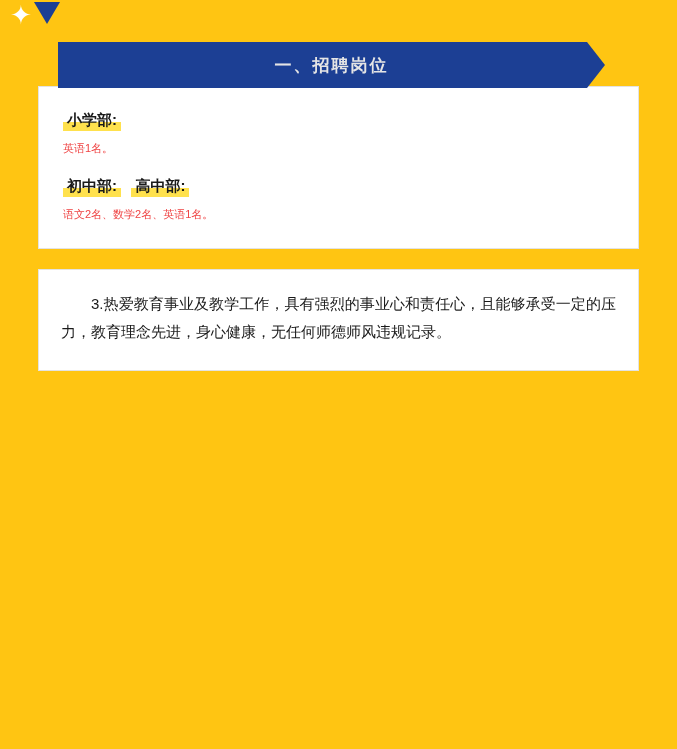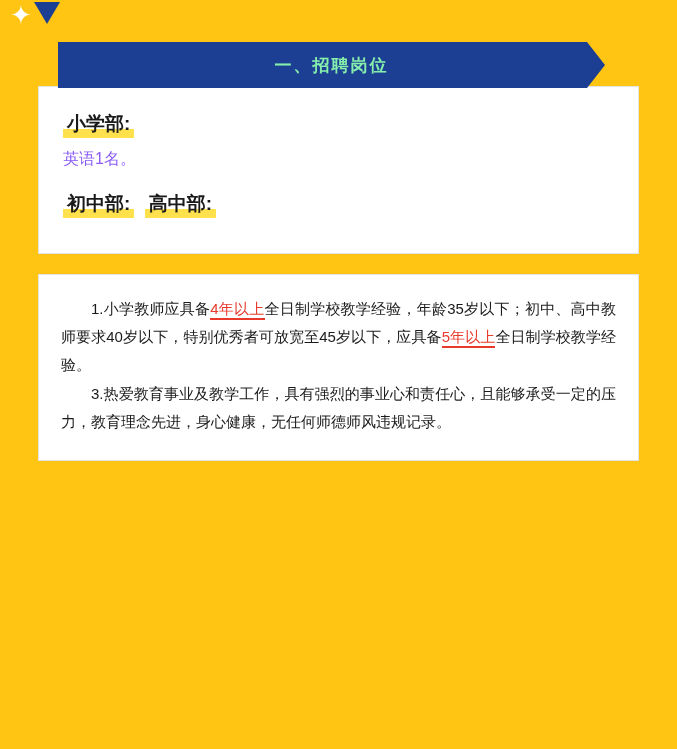--- a/index.html
+++ b/index.html
@@ -62,50 +62,50 @@
     top: 0;
     right: 0;
     height: 46px;
     background: #1C3F94;
     clip-path: polygon(0 0, calc(100% - 18px) 0, 100% 50%, calc(100% - 18px) 100%, 0 100%);
     display: flex;
     align-items: center;
     justify-content: center;
   }
   .banner-text {
-    color: #86efac;
+    color: #e5e5e5;
     font-size: 17px;
     font-weight: bold;
     letter-spacing: 2px;
     font-family: "Liberation Sans", "DejaVu Sans", sans-serif;
   }
 
   .card {
     background: #ffffff;
     border: 1px solid #e3e3e3;
     margin-top: -2px;
     box-sizing: border-box;
     padding: 20px 22px 22px 22px;
   }
 
   .card-jobs { padding: 22px 22px 26px 18px; }
 
   .dept {
     display: inline-block;
-    font-size: 19px;
+    font-size: 15px;
     font-weight: bold;
     color: #1a1a1a;
     background: linear-gradient(to top, #FFE14D 0 9px, transparent 9px 100%);
     padding: 0 4px 1px 4px;
     margin: 0 0 9px 6px;
   }
   .dept-first { margin-top: 2px; }
   .jobline {
-    font-size: 16px;
-    color: #8b5cf6;
+    font-size: 11px;
+    color: #ef4444;
     margin: 0 0 20px 6px;
     line-height: 1.5;
   }
   .jobline:last-child { margin-bottom: 0; }
 
   .req-p {
     font-size: 15px;
     color: #1a1a1a;
     line-height: 1.85;
     margin: 0 0 2px 0;
@@ -134,23 +134,23 @@
       <span class="banner-text">一、招聘岗位</span>
     </div>
   </div>
   <div class="card card-jobs">
     <div class="dept dept-first">小学部:</div>
     <div class="jobline">英语1名。</div>
 
     <div class="dept">初中部:</div>
 
     <div class="dept">高中部:</div>
+    <div class="jobline">语文2名、数学2名、英语1名。</div>
   </div>
 </div>
 
 <div class="sec-gap"></div>
 
 <div class="section">
   <div class="card">
-    <p class="req-p" id="req-0"><span>1.小学教师应具备</span><span class="hl">4年以上</span><span>全日制学校教学经验，年龄35岁以下；初中、高中教师要求40岁以下，特别优秀者可放宽至45岁以下，应具备</span><span class="hl">5年以上</span><span>全日制学校教学经验。</span></p>
     <p class="req-p" id="req-2"><span>3.热爱教育事业及教学工作，具有强烈的事业心和责任心，且能够承受一定的压力，教育理念先进，身心健康，无任何师德师风违规记录。</span></p>
   </div>
 </div>
 
 </body></html>

